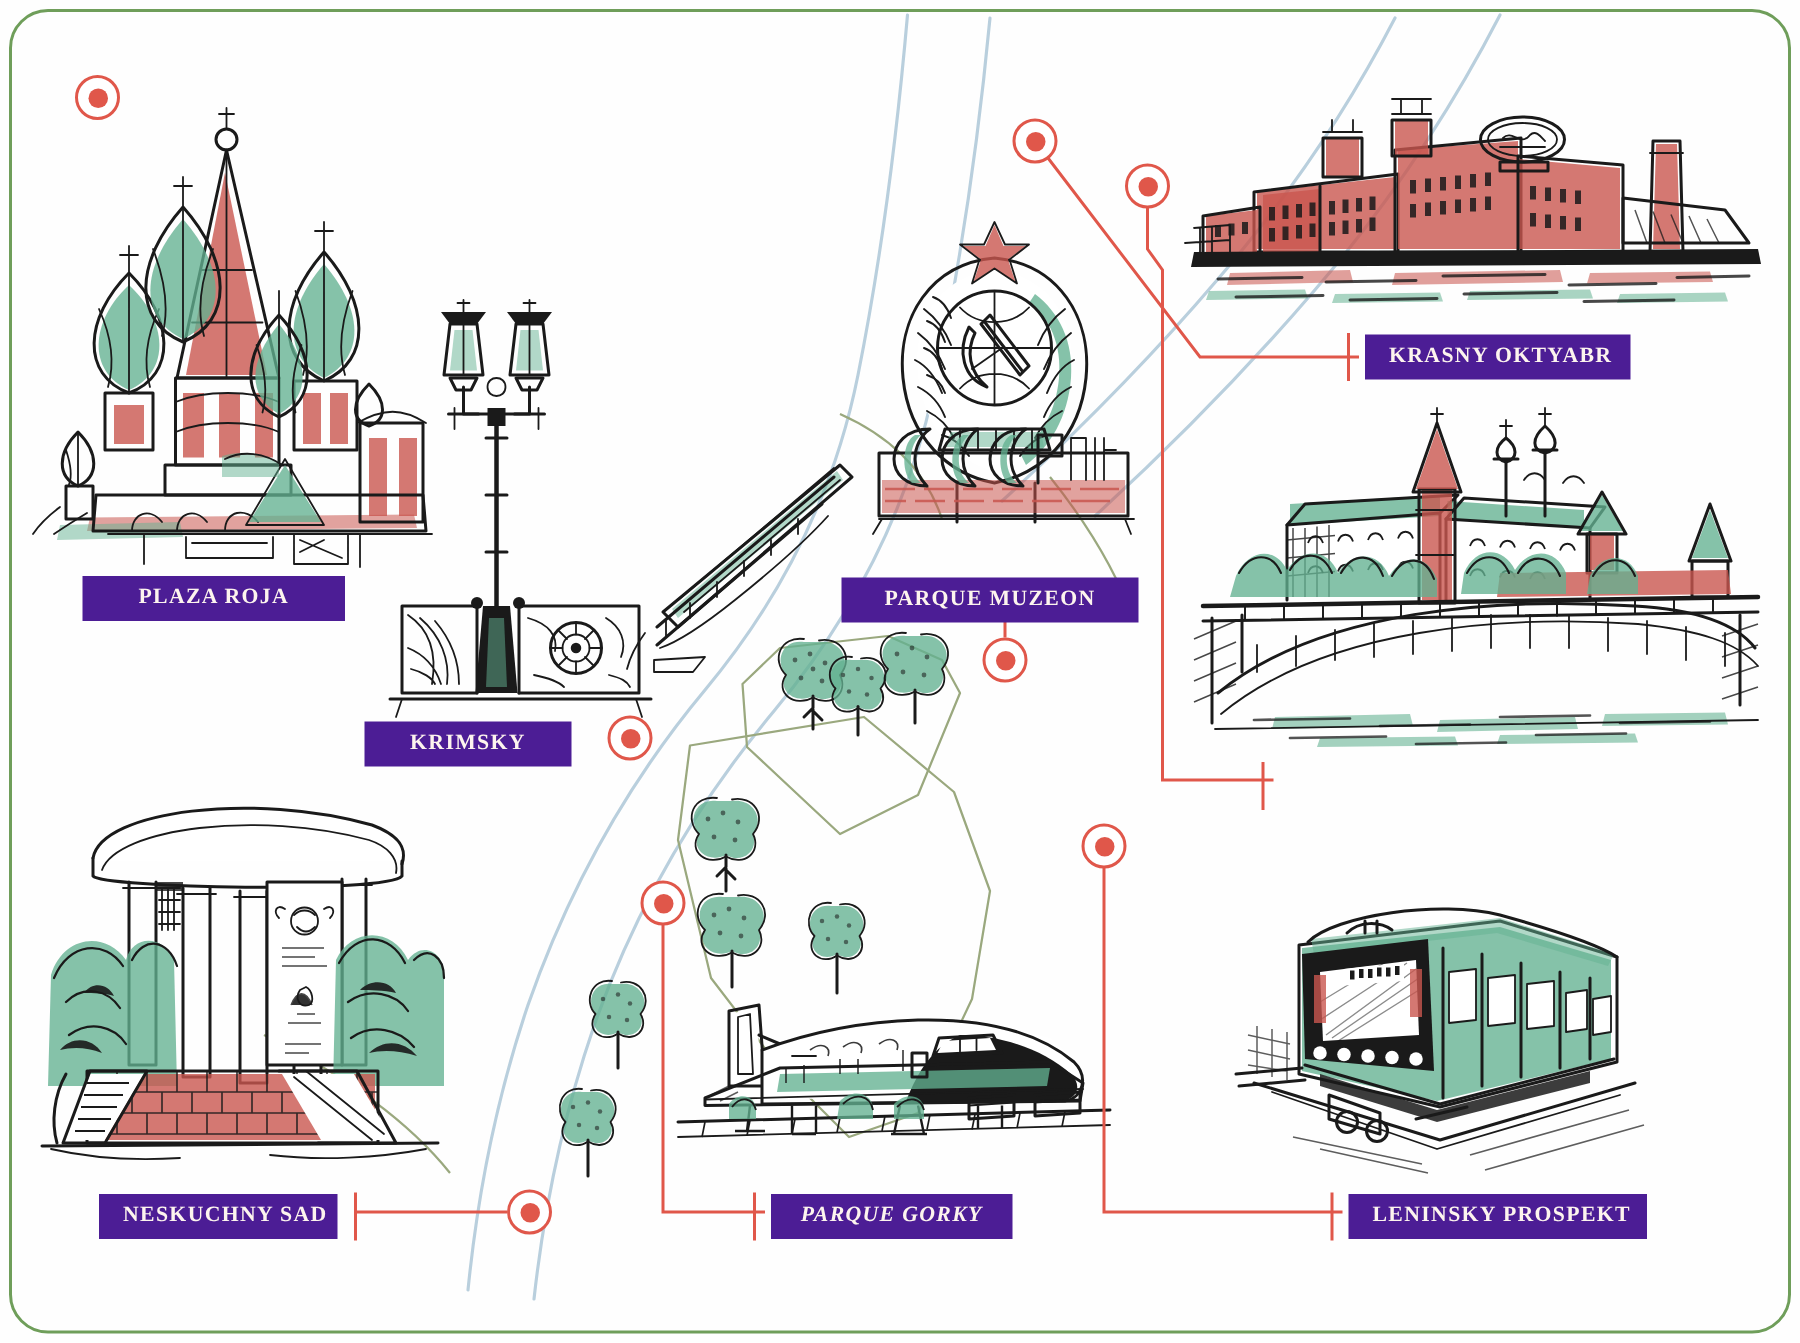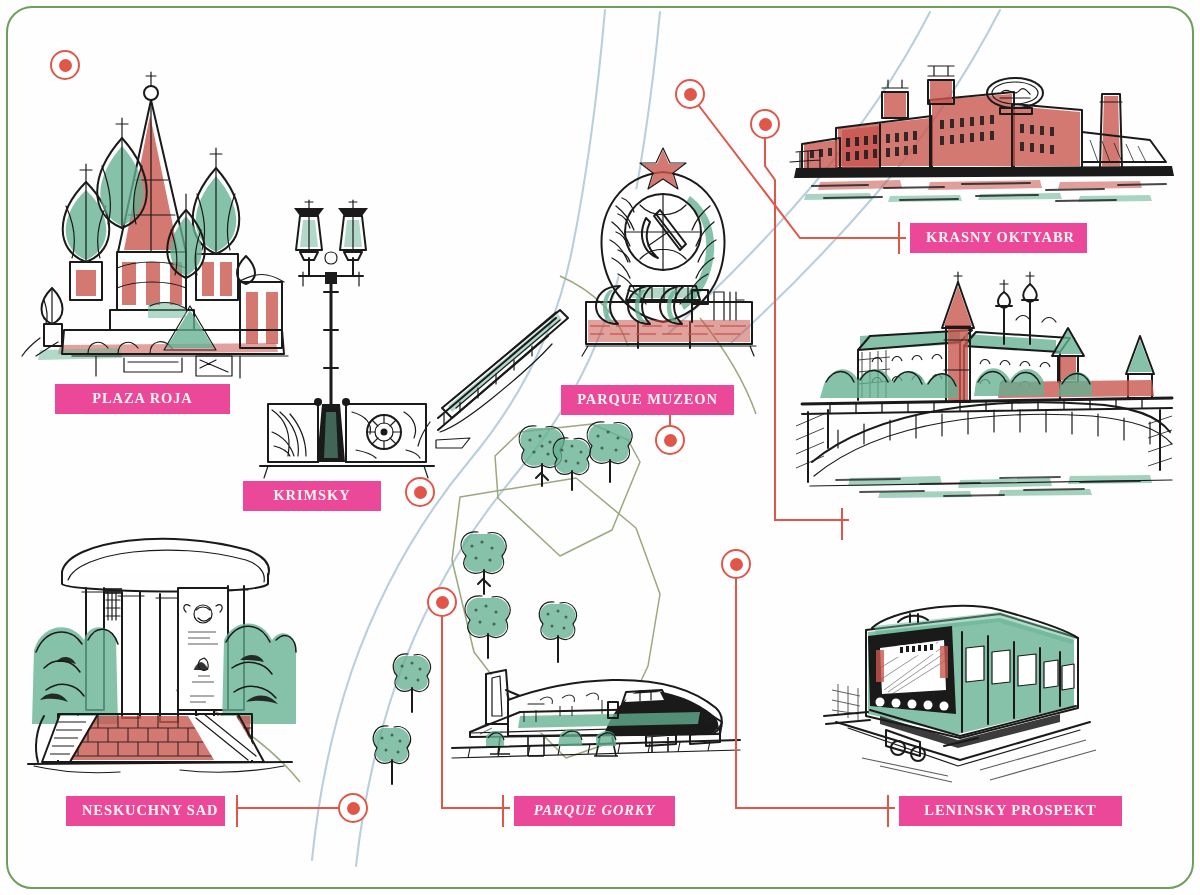--- a/index.html
+++ b/index.html
@@ -25,21 +25,21 @@
   }
   #art-layer, #line-layer {
     position: absolute; left: 0; top: 0;
     width: 1200px; height: 895px;
   }
   #line-layer { pointer-events: none; }
 
   
   .place-label {
     position: absolute;
-    background: #ec4899;
+    background: #4c1d95;
     color: #fdf4ee;
     font-family: "Liberation Serif", serif;
     font-weight: bold;
     font-size: 14.5px;
     letter-spacing: 0.9px;
     text-align: center;
     padding: 7px 16px 8px 16px;
     white-space: nowrap;
     line-height: 1;
     box-shadow: 0 0 0 0 rgba(0,0,0,0);
@@ -784,30 +784,30 @@
       <path d="M442,602 L442,808 L510,808"></path>
 
       <path d="M338,808 L236,808"></path>
     </g>
   </svg>
 
   <div class="place-label" style="left:55px;  top:384px;  width:175px;">PLAZA ROJA</div>
 
   <div class="place-label" style="left:243px; top:481px;  width:138px;">KRIMSKY</div>
 
-  <div class="place-label" style="left:561px; top:385px;  width:173px;">PARQUE MUZEON</div>
+  <div class="place-label" style="left:561px; top:385px;  width:198px;">PARQUE MUZEON</div>
 
   <div class="place-label" style="left:910px; top:223px;  width:177px;">KRASNY OKTYABR</div>
 
 
   <div class="place-label" style="left:66px;  top:796px;  width:159px;">NESKUCHNY SAD</div>
 
   <div class="place-label" style="left:514px; top:796px;  width:161px;font-style:italic;">PARQUE GORKY</div>
 
-  <div class="place-label" style="left:899px; top:796px;  width:223px;">LENINSKY PROSPEKT</div>
+  <div class="place-label" style="left:899px; top:796px;  width:199px;">LENINSKY PROSPEKT</div>
 
   <div class="tick" style="left:898px; top:222px; height:32px;"></div>
   <div class="tick" style="left:841px; top:508px; height:32px;"></div>
   <div class="tick" style="left:887px; top:795px; height:32px;"></div>
   <div class="tick" style="left:502px; top:795px; height:32px;"></div>
   <div class="tick" style="left:236px; top:795px; height:32px;"></div>
 
   <div class="marker" style="left:50px;  top:50px;"></div>
   <div class="marker" style="left:675px; top:79px;"></div>
   <div class="marker" style="left:750px; top:109px;"></div>

